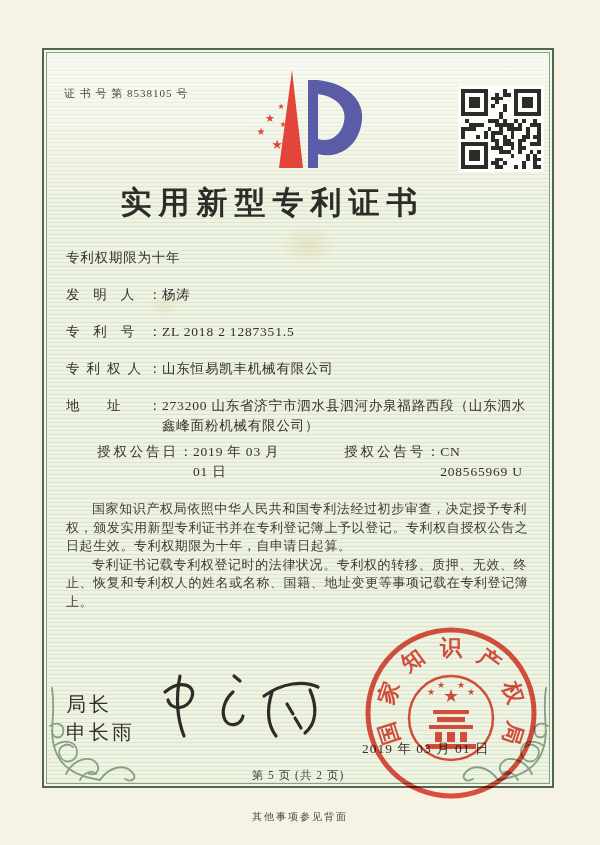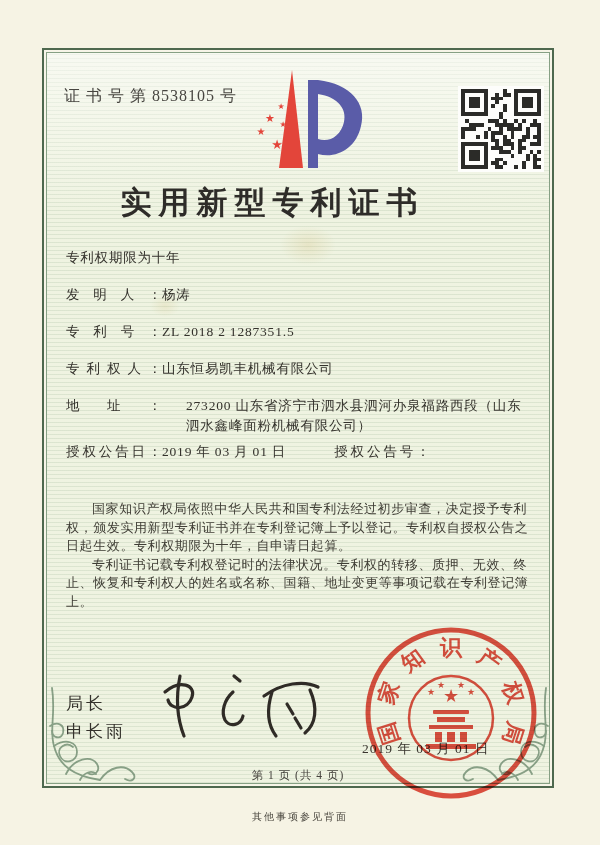--- a/index.html
+++ b/index.html
@@ -20,49 +20,49 @@
     background-color:#eff3e1;
     background-image:
       linear-gradient(180deg, rgba(255,255,255,.55) 0%, rgba(255,255,255,0) 22%),
       repeating-linear-gradient(0deg, rgba(122,156,120,.17) 0px, rgba(122,156,120,.17) 1px, transparent 1px, transparent 4px);
   }
   .stain{position:absolute;border-radius:50%;pointer-events:none;}
   .stain1{left:280px;top:225px;width:56px;height:40px;background:radial-gradient(closest-side,rgba(205,178,105,.22),rgba(205,178,105,0));}
   .stain2{left:150px;top:295px;width:30px;height:22px;background:radial-gradient(closest-side,rgba(205,178,105,.18),rgba(205,178,105,0));}
   
   .cert-no{
-    position:absolute;left:64px;top:86px;font-size:16px;color:#474540;letter-spacing:1px;
+    position:absolute;left:64px;top:86px;font-size:11px;color:#474540;letter-spacing:1px;
   }
   .logo{position:absolute;left:230px;top:66px;width:140px;height:110px;}
   .qr{position:absolute;left:458px;top:86px;width:86px;height:86px;background:#fdfdfb;padding:3px;box-sizing:border-box;}
   .qr svg{width:100%;height:100%;shape-rendering:crispEdges;}
   .title{
     position:absolute;left:42px;top:182px;width:461px;text-align:center;
     font-size:31px;font-weight:bold;color:#2e2c29;letter-spacing:7px;
   }
   
   .fields{position:absolute;left:66px;top:248px;width:462px;font-size:13.5px;color:#34322c;}
   .frow{display:flex;align-items:flex-start;line-height:20px;margin-bottom:17px;}
-  .frow.addr{margin-bottom:6px;gap:24px;}
+  .frow.addr{margin-bottom:6px;}
   .flabel{
     display:inline-block;width:96px;flex:0 0 96px;
     text-align:justify;text-align-last:justify;letter-spacing:.5px;
   }
   .fvalue{flex:1;letter-spacing:.8px;}
   .grant-row{display:flex;line-height:20px;}
-  .grant-pair{display:flex;}
+  .grant-pair{display:flex;margin-left:31px;}
   .grant-pair2{margin-left:48px;}
   
   .body-text{
     position:absolute;left:66px;top:500px;width:472px;
     font-size:13px;line-height:18.5px;color:#3f3d35;letter-spacing:.6px;
   }
   .body-text p{margin:0;text-indent:2em;}
   
-  .sig-block{position:absolute;left:66px;top:690px;font-size:17px;color:#34322c;letter-spacing:3px;line-height:28px;}
+  .sig-block{position:absolute;left:66px;top:690px;font-size:20px;color:#34322c;letter-spacing:3px;line-height:28px;}
   .sig-script{position:absolute;left:150px;top:666px;width:185px;height:88px;}
   
   .seal-date{position:absolute;left:362px;top:740px;font-size:13.5px;color:#39352e;letter-spacing:1px;z-index:1;}
   .seal{position:absolute;left:356px;top:618px;width:190px;height:190px;z-index:2;opacity:.88;mix-blend-mode:multiply;}
   
   .flourish{position:absolute;width:112px;height:100px;z-index:0;}
   .fl-left{left:46px;top:686px;}
   .fl-right{left:440px;top:686px;transform:scaleX(-1);}
   
   .page-num{position:absolute;left:42px;top:768px;width:512px;text-align:center;font-size:11.5px;color:#45433d;letter-spacing:1px;}
@@ -262,20 +262,21 @@
       <span class="flabel">地址：</span>
       <span class="fvalue">273200 山东省济宁市泗水县泗河办泉福路西段（山东泗水鑫峰面粉机械有限公司）</span>
     </div>
     <div class="grant-row">
       <span class="grant-pair">
         <span class="flabel">授权公告日：</span>
         <span class="fvalue">2019 年 03 月 01 日</span>
       </span>
       <span class="grant-pair grant-pair2">
         <span class="flabel">授权公告号：</span>
+        <span class="fvalue">CN 208565969 U</span>
       </span>
     </div>
   </div>
 
   <div class="body-text">
     <p>国家知识产权局依照中华人民共和国专利法经过初步审查，决定授予专利权，颁发实用新型专利证书并在专利登记簿上予以登记。专利权自授权公告之日起生效。专利权期限为十年，自申请日起算。</p>
     <p>专利证书记载专利权登记时的法律状况。专利权的转移、质押、无效、终止、恢复和专利权人的姓名或名称、国籍、地址变更等事项记载在专利登记簿上。</p>
   </div>
 
   <div class="sig-block">
@@ -321,16 +322,16 @@
         <rect x="81" y="99" width="28" height="5"></rect>
         <rect x="73" y="107" width="44" height="4"></rect>
         <rect x="79" y="114" width="7" height="10"></rect>
         <rect x="91" y="114" width="8" height="10"></rect>
         <rect x="104" y="114" width="7" height="10"></rect>
         <rect x="70" y="126" width="50" height="5"></rect>
       </g>
     </g>
   </svg>
 
-  <div class="page-num">第 1 页 (共 4 页)</div>
+  <div class="page-num">第 5 页 (共 2 页)</div>
   <div class="back-note">其他事项参见背面</div>
 
 </div>
 
 </body></html>

